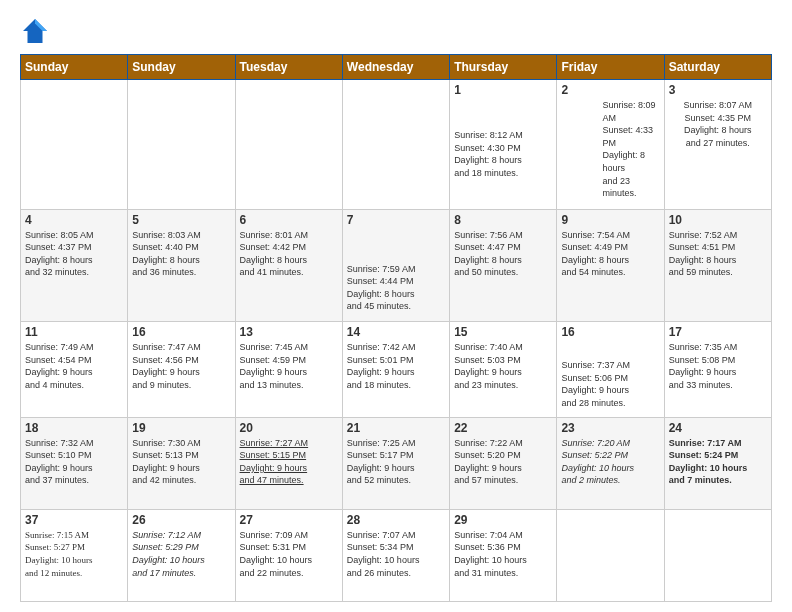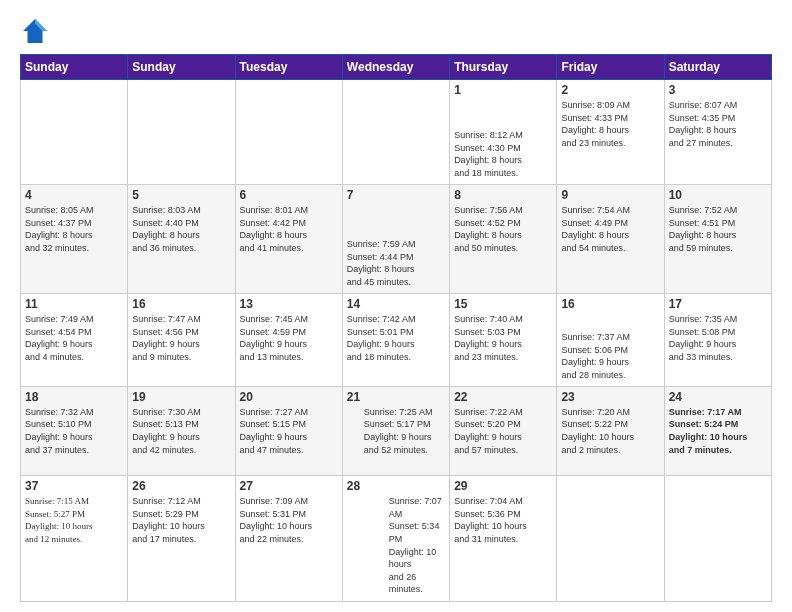--- a/index.html
+++ b/index.html
@@ -54,21 +54,21 @@
       font-weight: 600;
     }
     .calendar {
       flex: 1;
       border: 1px solid #ccc;
       border-collapse: collapse;
       width: 100%;
       table-layout: fixed;
     }
     .calendar thead tr th {
-      background: #4c1d95;
+      background: #a16207;
       color: #fff;
       font-size: 12px;
       font-weight: bold;
       padding: 5px 4px;
       text-align: left;
       border: 1px solid #1255a0;
     }
     .calendar tbody tr td {
       vertical-align: top;
       border: 1px solid #ccc;
@@ -138,28 +138,28 @@
           <td class="empty-cell"></td>
           <td>
             <span class="day-number">1</span>
             <div class="day-info" style="white-space: pre-line; margin-top: 32px;">Sunrise: 8:12 AM
 Sunset: 4:30 PM
 Daylight: 8 hours
 and 18 minutes.</div>
           </td>
           <td>
             <span class="day-number">2</span>
-            <div class="day-info" style="white-space: pre-line;">Sunrise: 8:09 AM
+            <div class="day-info" style="white-space: pre-line; margin-left: 41px;">Sunrise: 8:09 AM
 Sunset: 4:33 PM
 Daylight: 8 hours
 and 23 minutes.</div>
           </td>
           <td>
             <span class="day-number">3</span>
-            <div class="day-info" style="white-space: pre-line;">Sunrise: 8:07 AM
+            <div class="day-info" style="white-space: pre-line; text-align: center;">Sunrise: 8:07 AM
 Sunset: 4:35 PM
 Daylight: 8 hours
 and 27 minutes.</div>
           </td>
         </tr>
         <tr>
           <td>
             <span class="day-number">4</span>
             <div class="day-info" style="white-space: pre-line;">Sunrise: 8:05 AM
 Sunset: 4:37 PM
@@ -183,21 +183,21 @@
           <td>
             <span class="day-number">7</span>
             <div class="day-info" style="white-space: pre-line; margin-top: 36px;">Sunrise: 7:59 AM
 Sunset: 4:44 PM
 Daylight: 8 hours
 and 45 minutes.</div>
           </td>
           <td>
             <span class="day-number">8</span>
             <div class="day-info" style="white-space: pre-line;">Sunrise: 7:56 AM
-Sunset: 4:52 PM
+Sunset: 4:47 PM
 Daylight: 8 hours
 and 50 minutes.</div>
           </td>
           <td>
             <span class="day-number">9</span>
             <div class="day-info" style="white-space: pre-line;">Sunrise: 7:54 AM
 Sunset: 4:49 PM
 Daylight: 8 hours
 and 54 minutes.</div>
           </td>
@@ -270,42 +270,42 @@
           </td>
           <td>
             <span class="day-number">19</span>
             <div class="day-info" style="white-space: pre-line;">Sunrise: 7:30 AM
 Sunset: 5:13 PM
 Daylight: 9 hours
 and 42 minutes.</div>
           </td>
           <td>
             <span class="day-number">20</span>
-            <div class="day-info" style="white-space: pre-line;">Sunrise: 7:27 AM
+            <div class="day-info" style="white-space: pre-line; text-decoration: underline;">Sunrise: 7:27 AM
 Sunset: 5:15 PM
 Daylight: 9 hours
 and 47 minutes.</div>
           </td>
           <td>
             <span class="day-number">21</span>
-            <div class="day-info" style="white-space: pre-line; margin-left: 17px;">Sunrise: 7:25 AM
+            <div class="day-info" style="white-space: pre-line;">Sunrise: 7:25 AM
 Sunset: 5:17 PM
 Daylight: 9 hours
 and 52 minutes.</div>
           </td>
           <td>
             <span class="day-number">22</span>
             <div class="day-info" style="white-space: pre-line;">Sunrise: 7:22 AM
 Sunset: 5:20 PM
 Daylight: 9 hours
 and 57 minutes.</div>
           </td>
           <td>
             <span class="day-number">23</span>
-            <div class="day-info" style="white-space: pre-line;">Sunrise: 7:20 AM
+            <div class="day-info" style="white-space: pre-line; font-style: italic;">Sunrise: 7:20 AM
 Sunset: 5:22 PM
 Daylight: 10 hours
 and 2 minutes.</div>
           </td>
           <td>
             <span class="day-number">24</span>
             <div class="day-info" style="white-space: pre-line; font-weight: bold;">Sunrise: 7:17 AM
 Sunset: 5:24 PM
 Daylight: 10 hours
 and 7 minutes.</div>
@@ -314,35 +314,35 @@
         <tr>
           <td>
             <span class="day-number">37</span>
             <div class="day-info" style="white-space: pre-line; font-family: Liberation Serif, serif;">Sunrise: 7:15 AM
 Sunset: 5:27 PM
 Daylight: 10 hours
 and 12 minutes.</div>
           </td>
           <td>
             <span class="day-number">26</span>
-            <div class="day-info" style="white-space: pre-line;">Sunrise: 7:12 AM
+            <div class="day-info" style="white-space: pre-line; font-style: italic;">Sunrise: 7:12 AM
 Sunset: 5:29 PM
 Daylight: 10 hours
 and 17 minutes.</div>
           </td>
           <td>
             <span class="day-number">27</span>
             <div class="day-info" style="white-space: pre-line;">Sunrise: 7:09 AM
 Sunset: 5:31 PM
 Daylight: 10 hours
 and 22 minutes.</div>
           </td>
           <td>
             <span class="day-number">28</span>
-            <div class="day-info" style="white-space: pre-line; margin-left: 42px;">Sunrise: 7:07 AM
+            <div class="day-info" style="white-space: pre-line;">Sunrise: 7:07 AM
 Sunset: 5:34 PM
 Daylight: 10 hours
 and 26 minutes.</div>
           </td>
           <td>
             <span class="day-number">29</span>
             <div class="day-info" style="white-space: pre-line;">Sunrise: 7:04 AM
 Sunset: 5:36 PM
 Daylight: 10 hours
 and 31 minutes.</div>

